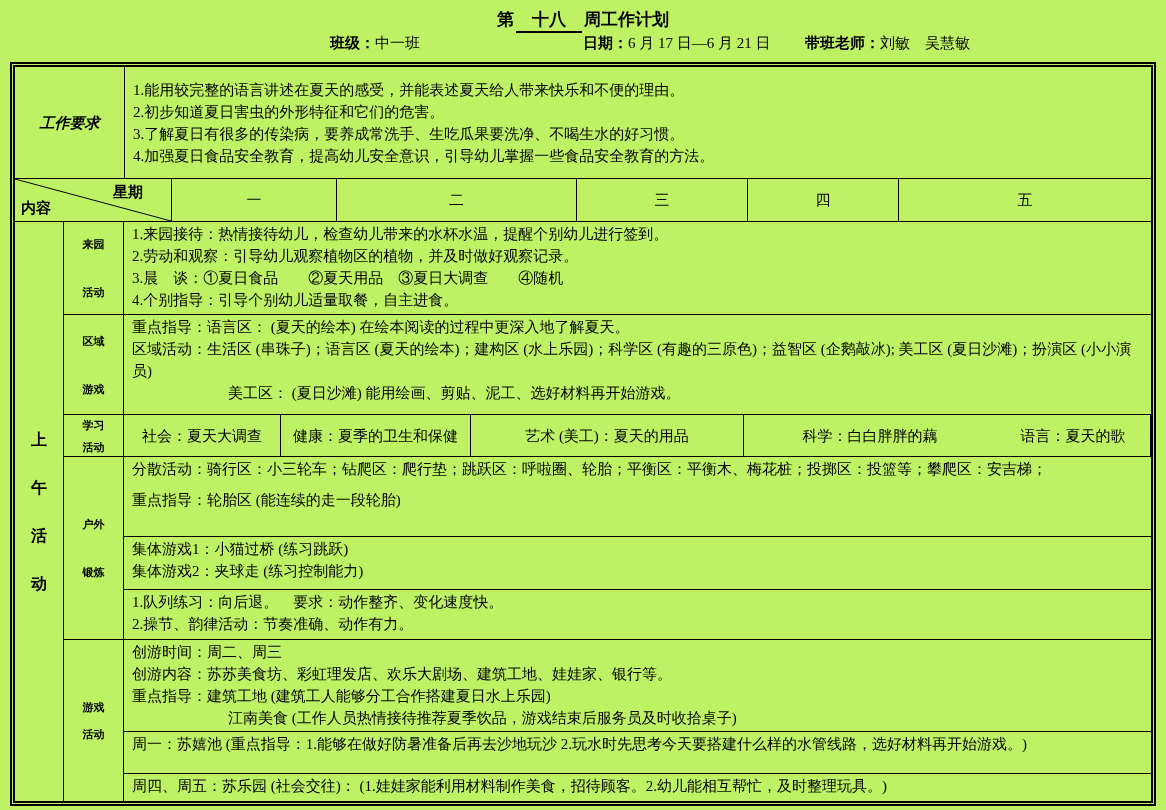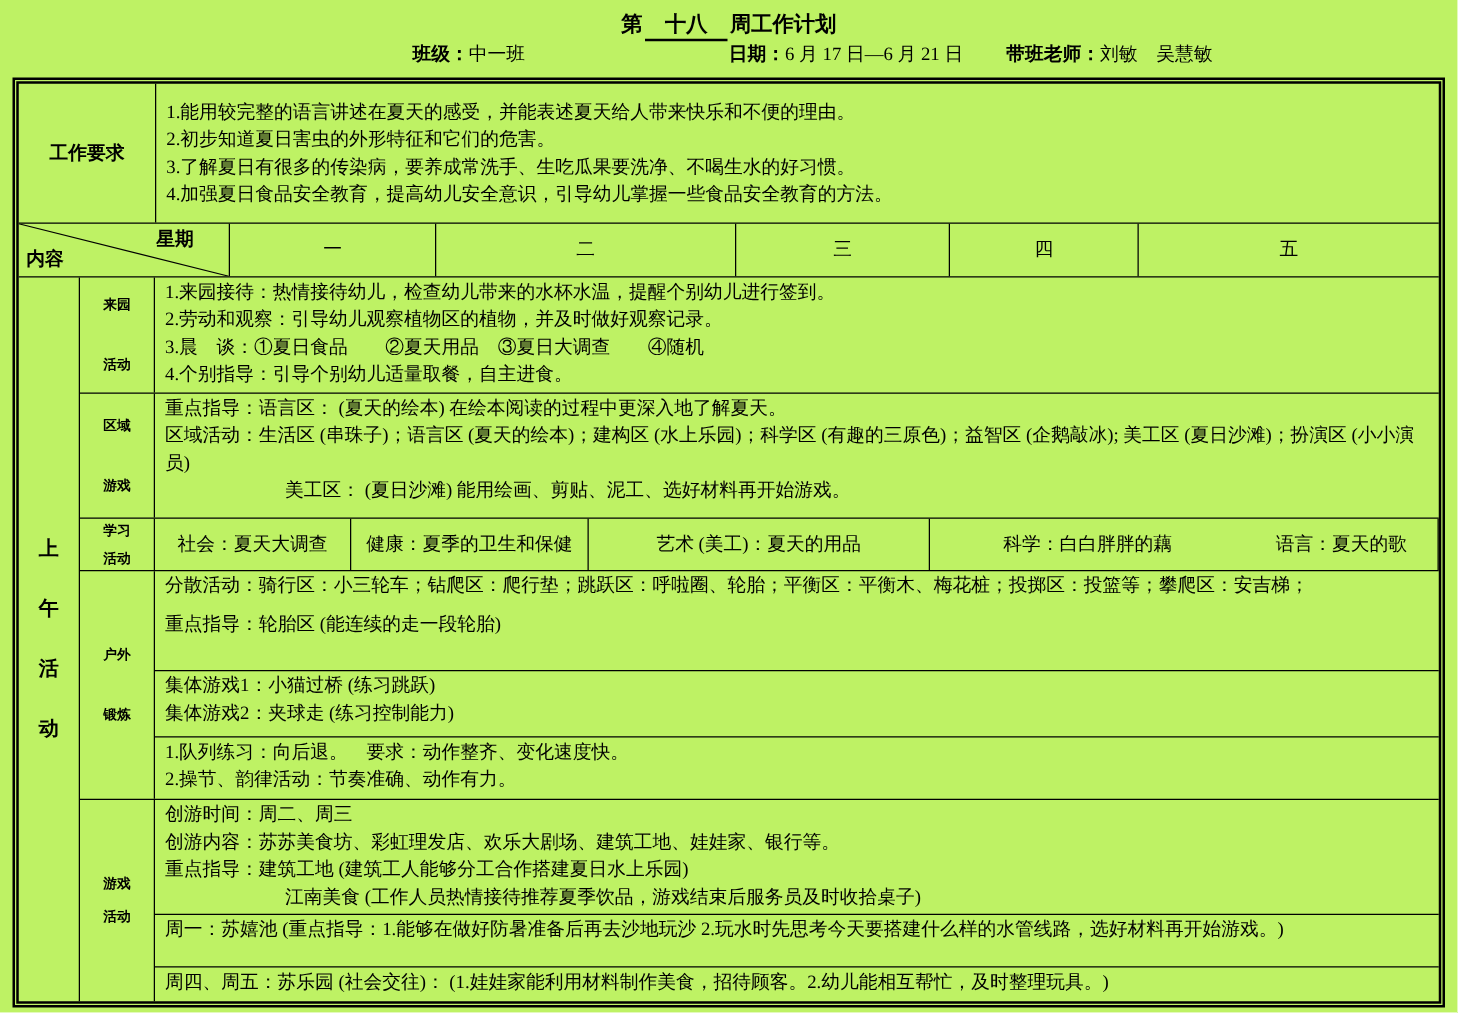--- a/index.html
+++ b/index.html
@@ -36,26 +36,26 @@
     border: 5px double #000;
     display: flex; flex-direction: column;
     font-size: 15px; line-height: 22px;
   }
   .row { display: flex; border-bottom: 1px solid #000; }
   .bold-label { font-weight: bold; font-family: "Liberation Sans", "DejaVu Sans", sans-serif; }
   
   .r-req { height: 112px; }
   .req-label {
     width: 110px; border-right: 1px solid #000;
-    display: flex; align-items: center; justify-content: center;
+    display: flex; align-items: center; justify-content: center; font-style: italic;
   }
   .req-content { flex: 1; padding: 4px 8px; display: flex; flex-direction: column; justify-content: center; }
   
   .r-week { height: 43px; }
-  .diag-cell { width: 169px; border-right: 1px solid #000; position: relative; }
+  .diag-cell { width: 157px; border-right: 1px solid #000; position: relative; }
   .diag-cell svg { position: absolute; inset: 0; width: 100%; height: 100%; }
   .corner-top { position: absolute; top: 2px; right: 28px; }
   .corner-bottom { position: absolute; bottom: 2px; left: 6px; }
   .day-cell { border-right: 1px solid #000; display: flex; align-items: center; justify-content: center; }
   .dw0 { width: 165px; } .dw1 { width: 240px; } .dw2 { width: 171px; } .dw3 { width: 151px; }
   .dw4 { flex: 1; border-right: none !important; }
   
   .r-main { flex: 1; border-bottom: none; }
   .vlabel {
     width: 49px; border-right: 1px solid #000;

